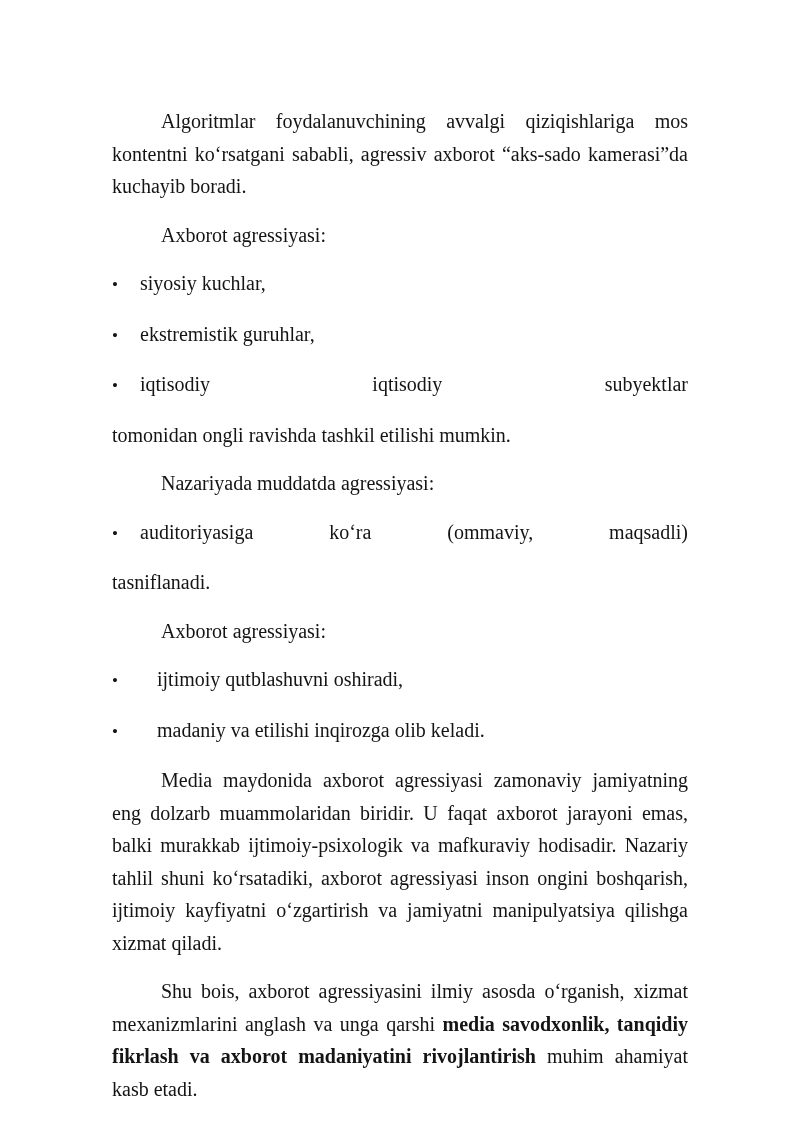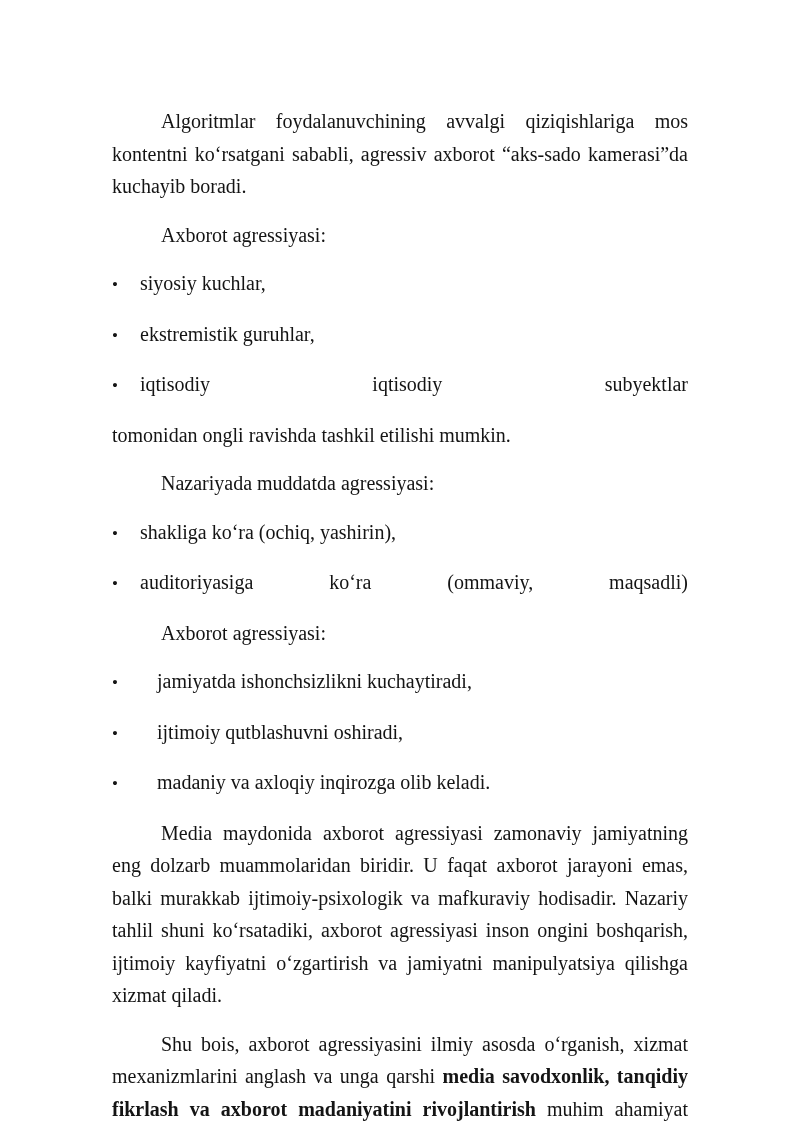--- a/index.html
+++ b/index.html
@@ -67,27 +67,26 @@
       <p class="doc-p"><span class="run">Axborot agressiyasi:</span></p>
       <p class="doc-li"><span class="bullet narrow">•</span><span class="run">siyosiy kuchlar,</span></p>
       <p class="doc-li"><span class="bullet narrow">•</span><span class="run">ekstremistik guruhlar,</span></p>
       <div class="doc-li-spread">
         <span class="cell"><span class="bullet narrow">•</span><span>iqtisodiy</span></span>
         <span class="cell"><span>iqtisodiy</span></span>
         <span class="cell"><span>subyektlar</span></span>
       </div>
       <p class="continuation">tomonidan ongli ravishda tashkil etilishi mumkin.</p>
       <p class="doc-p"><span class="run">Nazariyada muddatda agressiyasi:</span></p>
-      <p class="doc-li"><span class="bullet narrow">•</span><span class="run">shakliga ko‘ra (ochiq, yashirin),</span></p>
       <div class="doc-li-spread">
         <span class="cell"><span class="bullet narrow">•</span><span>auditoriyasiga</span></span>
         <span class="cell"><span>ko‘ra</span></span>
         <span class="cell"><span>(ommaviy,</span></span>
         <span class="cell"><span>maqsadli)</span></span>
       </div>
+      <p class="continuation">tasniflanadi.</p>
       <p class="doc-p"><span class="run">Axborot agressiyasi:</span></p>
-      <p class="doc-li"><span class="bullet wide">•</span><span class="run">jamiyatda ishonchsizlikni kuchaytiradi,</span></p>
       <p class="doc-li"><span class="bullet wide">•</span><span class="run">ijtimoiy qutblashuvni oshiradi,</span></p>
-      <p class="doc-li"><span class="bullet wide">•</span><span class="run">madaniy va axloqiy inqirozga olib keladi.</span></p>
+      <p class="doc-li"><span class="bullet wide">•</span><span class="run">madaniy va etilishi inqirozga olib keladi.</span></p>
       <p class="doc-p"><span class="run">Media maydonida axborot agressiyasi zamonaviy jamiyatning eng dolzarb muammolaridan biridir. U faqat axborot jarayoni emas, balki murakkab ijtimoiy-psixologik va mafkuraviy hodisadir. Nazariy tahlil shuni ko‘rsatadiki, axborot agressiyasi inson ongini boshqarish, ijtimoiy kayfiyatni o‘zgartirish va jamiyatni manipulyatsiya qilishga xizmat qiladi.</span></p>
       <p class="doc-p"><span class="run">Shu bois, axborot agressiyasini ilmiy asosda o‘rganish, xizmat mexanizmlarini anglash va unga qarshi </span><span class="run bold">media savodxonlik, tanqidiy fikrlash va axborot madaniyatini rivojlantirish</span><span class="run"> muhim ahamiyat kasb etadi.</span></p>
     </div>
 </div>
 
 </body></html>

